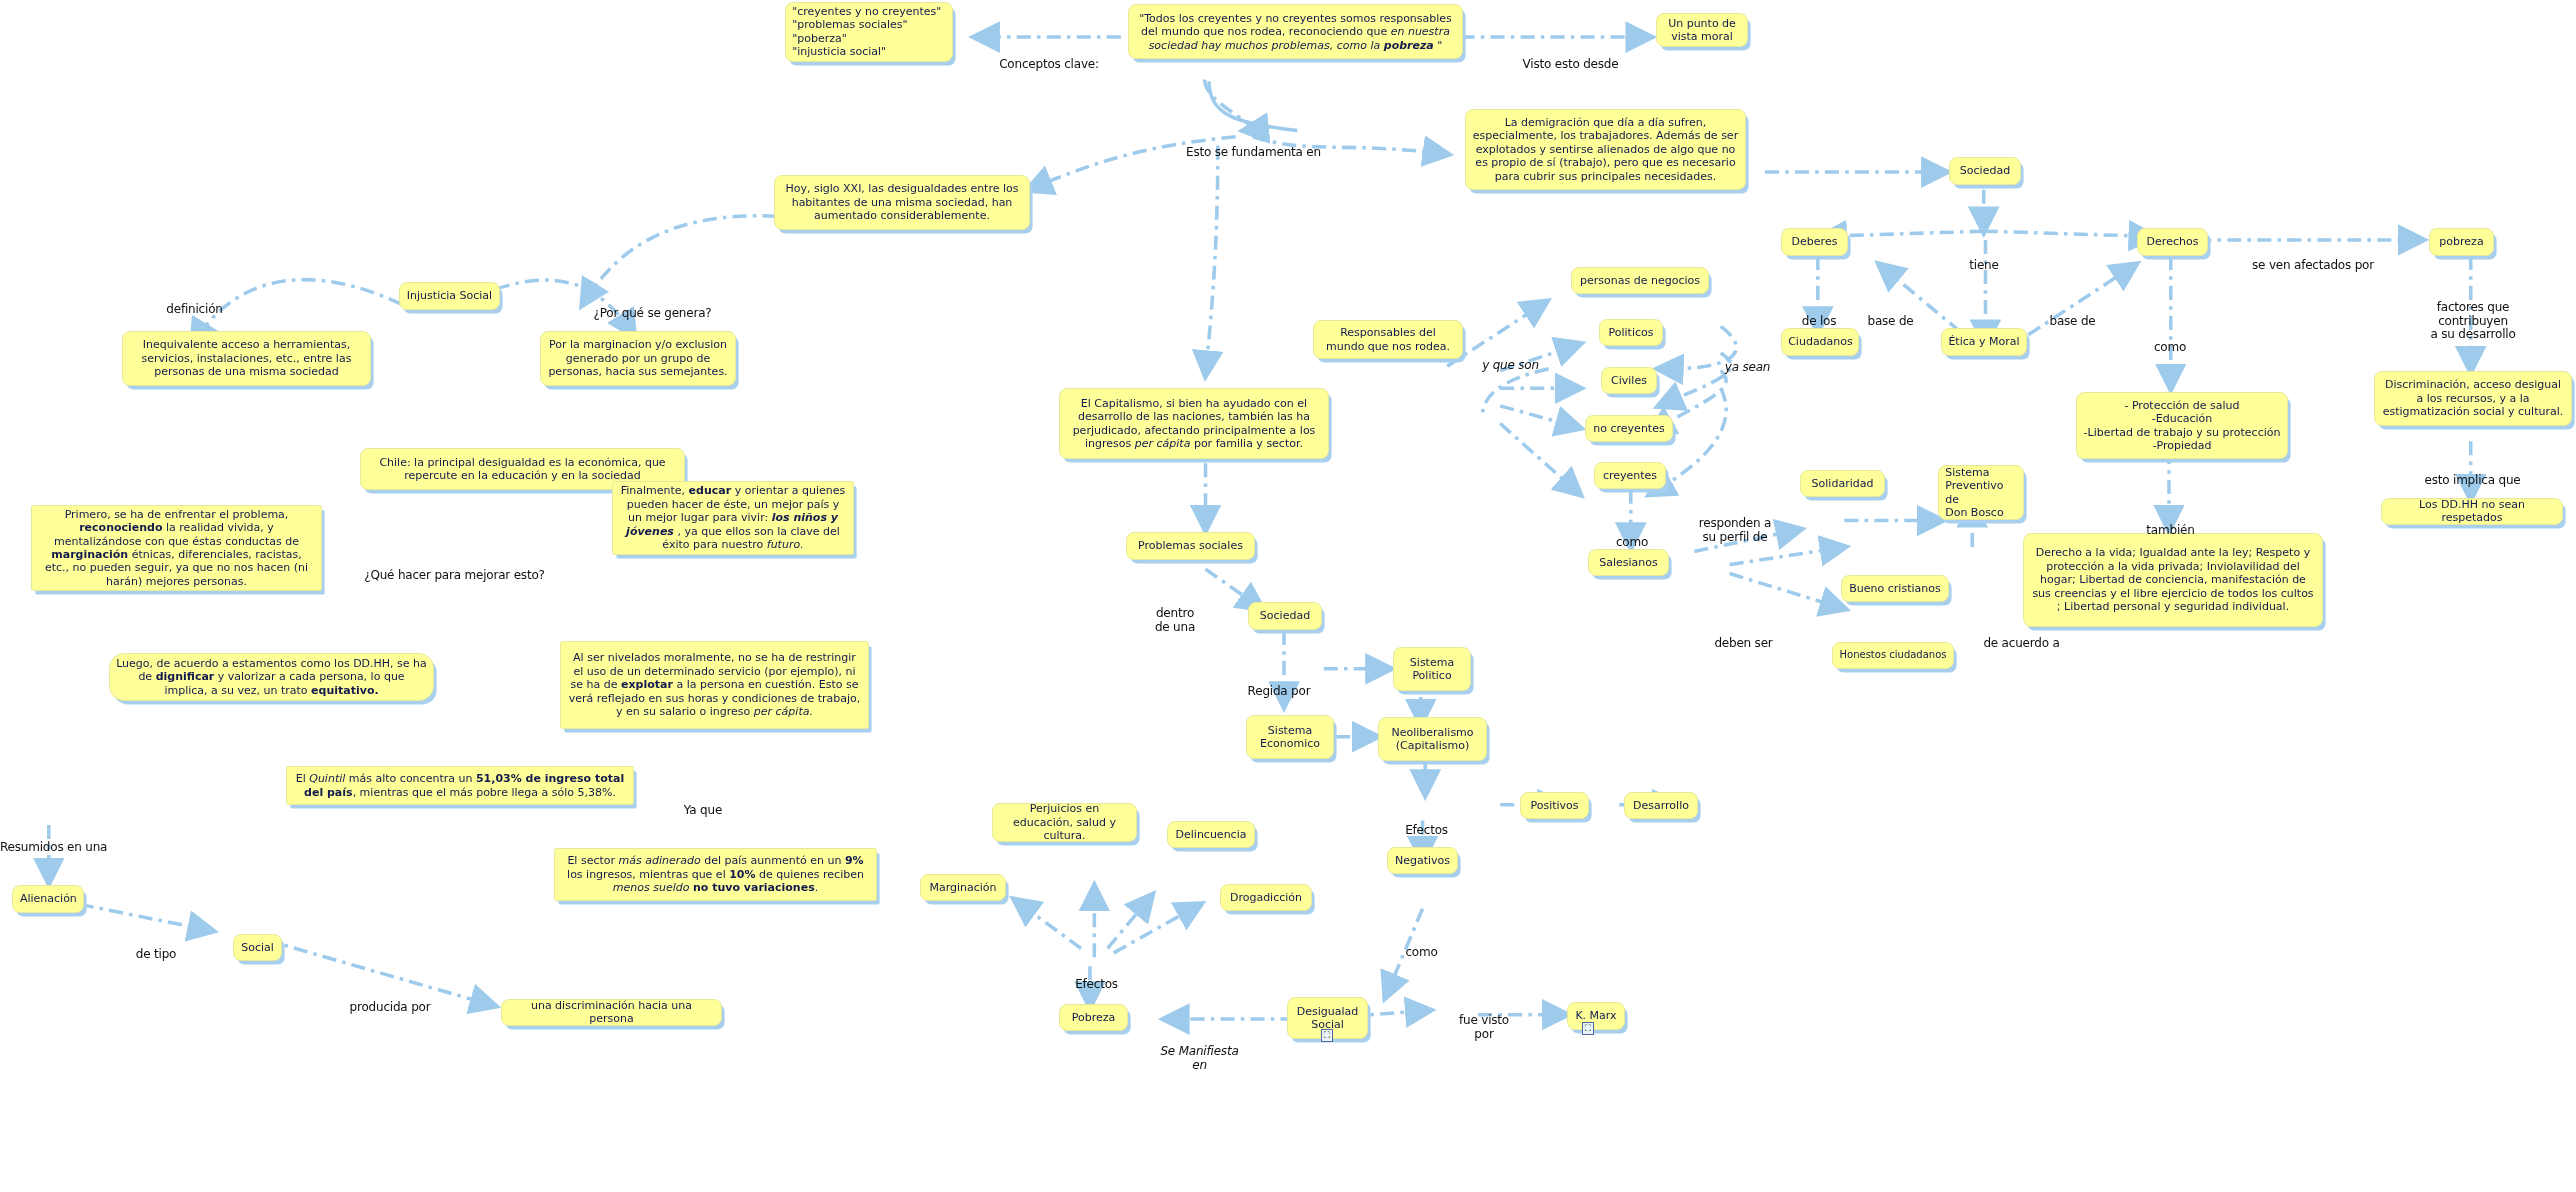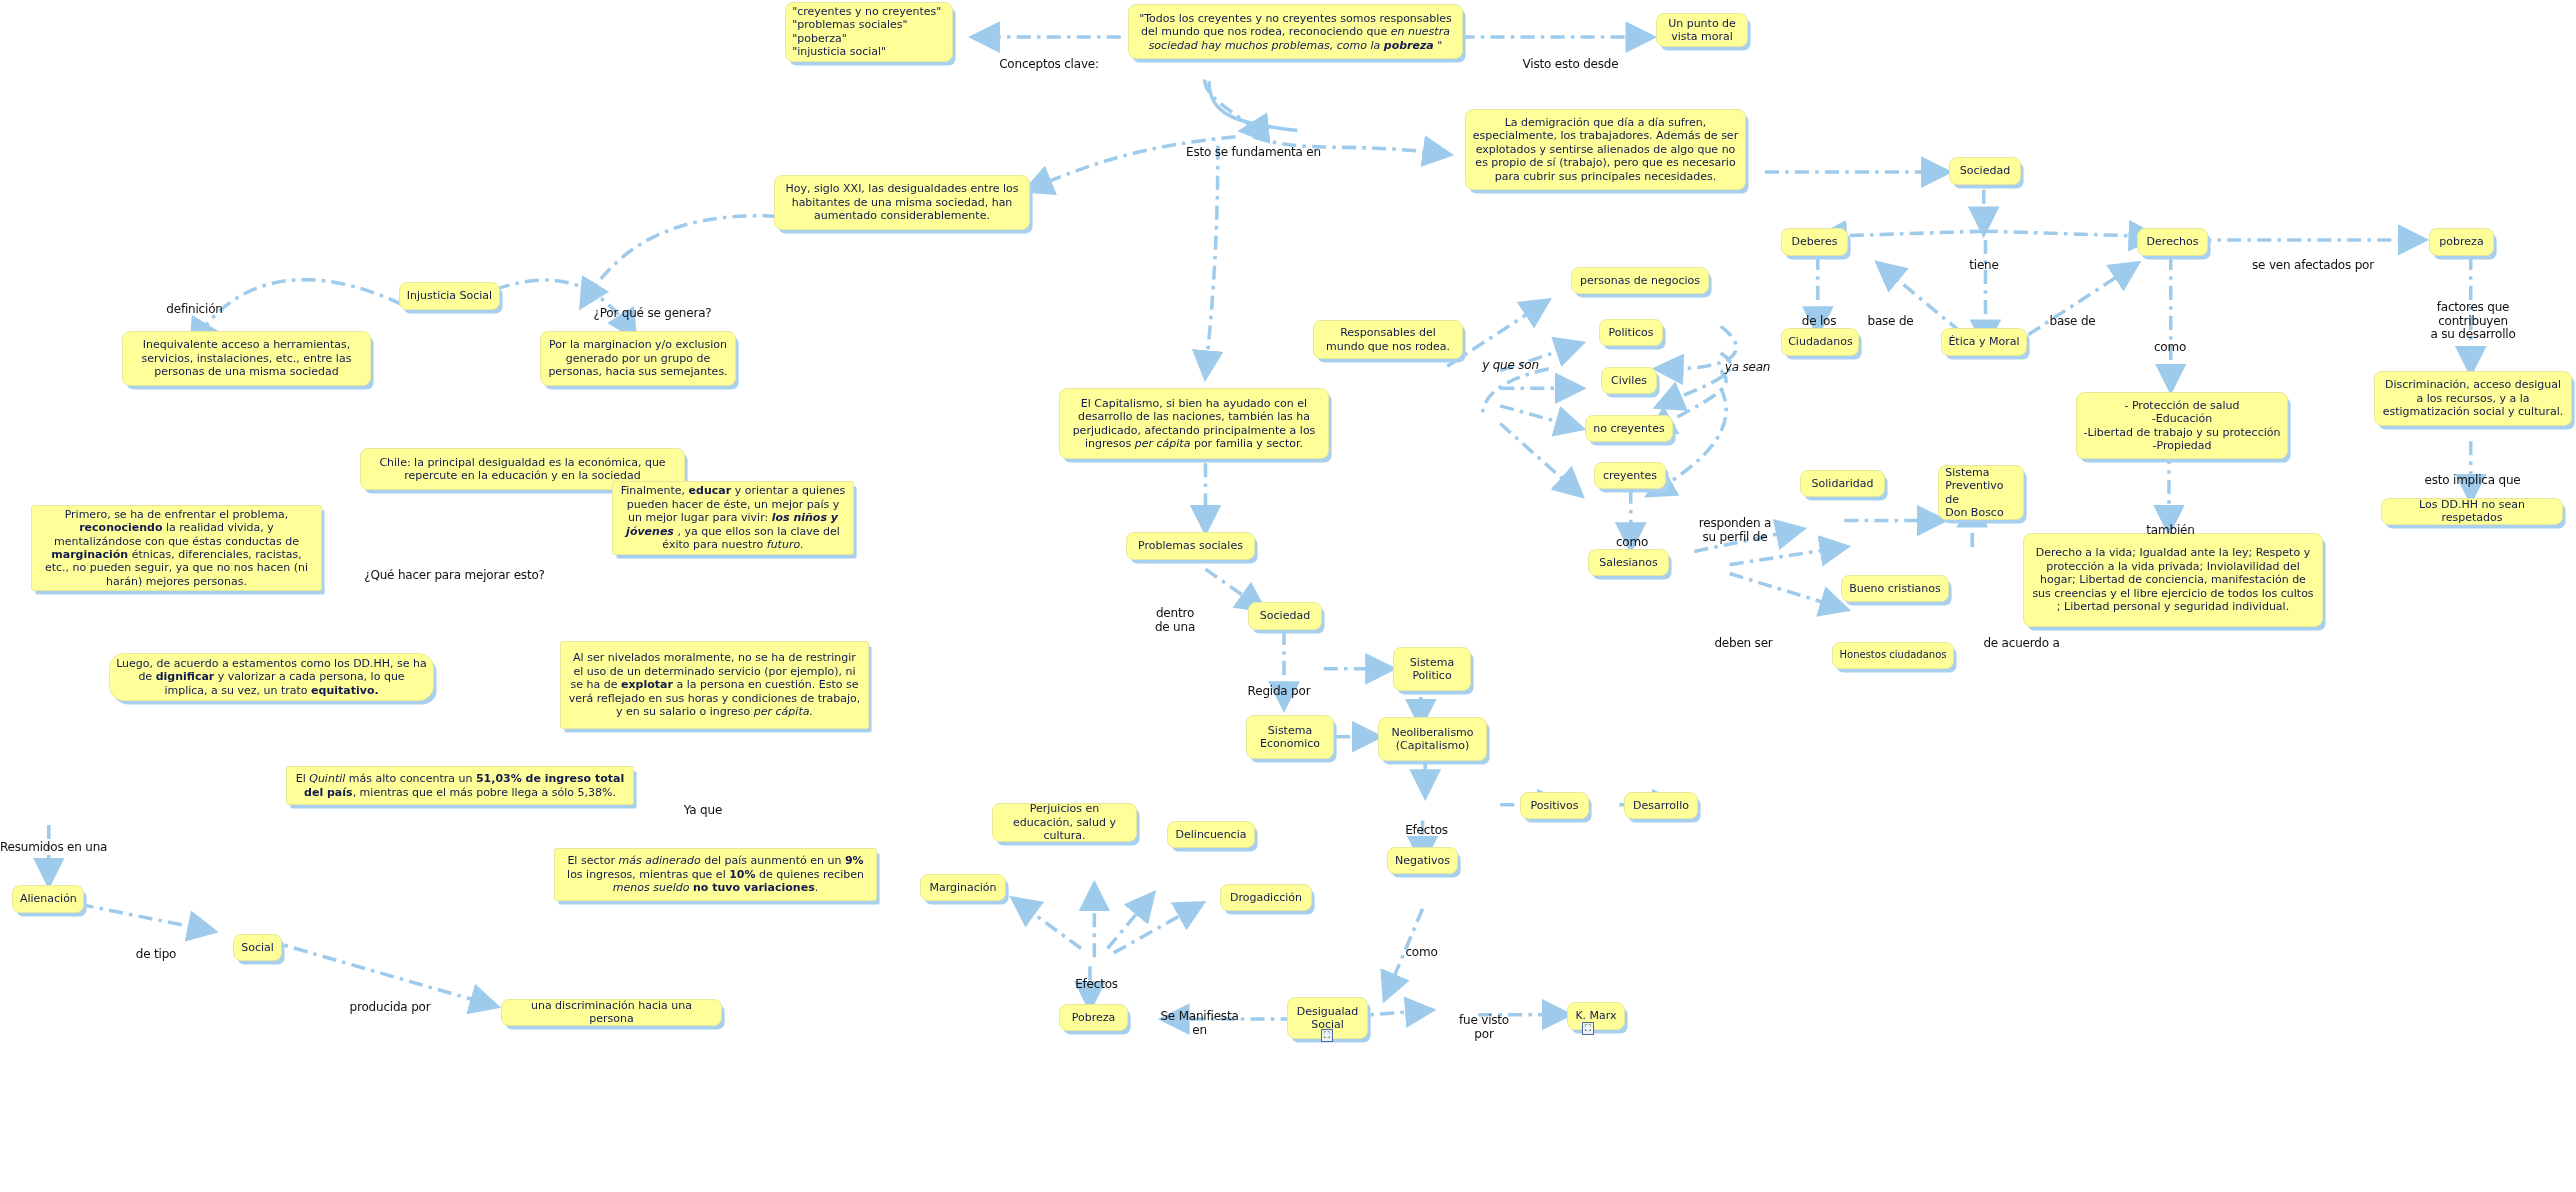--- a/index.html
+++ b/index.html
@@ -431,21 +431,21 @@
   </div>
 
   <div class="lbl" style="left:1389px;top:918px;width:65px;font-size:12px;">
     <span>como</span>
   </div>
 
   <div class="lbl" style="left:1057px;top:950px;width:79px;font-size:12px;">
     <span>Efectos</span>
   </div>
 
-  <div class="lbl" style="left:1144px;top:996px;width:111px;font-size:12px;white-space:pre-line;">
+  <div class="lbl" style="left:1144px;top:1031px;width:111px;font-size:12px;white-space:pre-line;font-style:italic;">
     <span>Se Manifiesta
 en</span>
   </div>
 
   <div class="lbl" style="left:1440px;top:1000px;width:88px;font-size:12px;white-space:pre-line;">
     <span>fue visto
 por</span>
   </div>
 
   <div class="lbl" style="left:1468px;top:331px;width:85px;font-size:12px;font-style:italic;">

